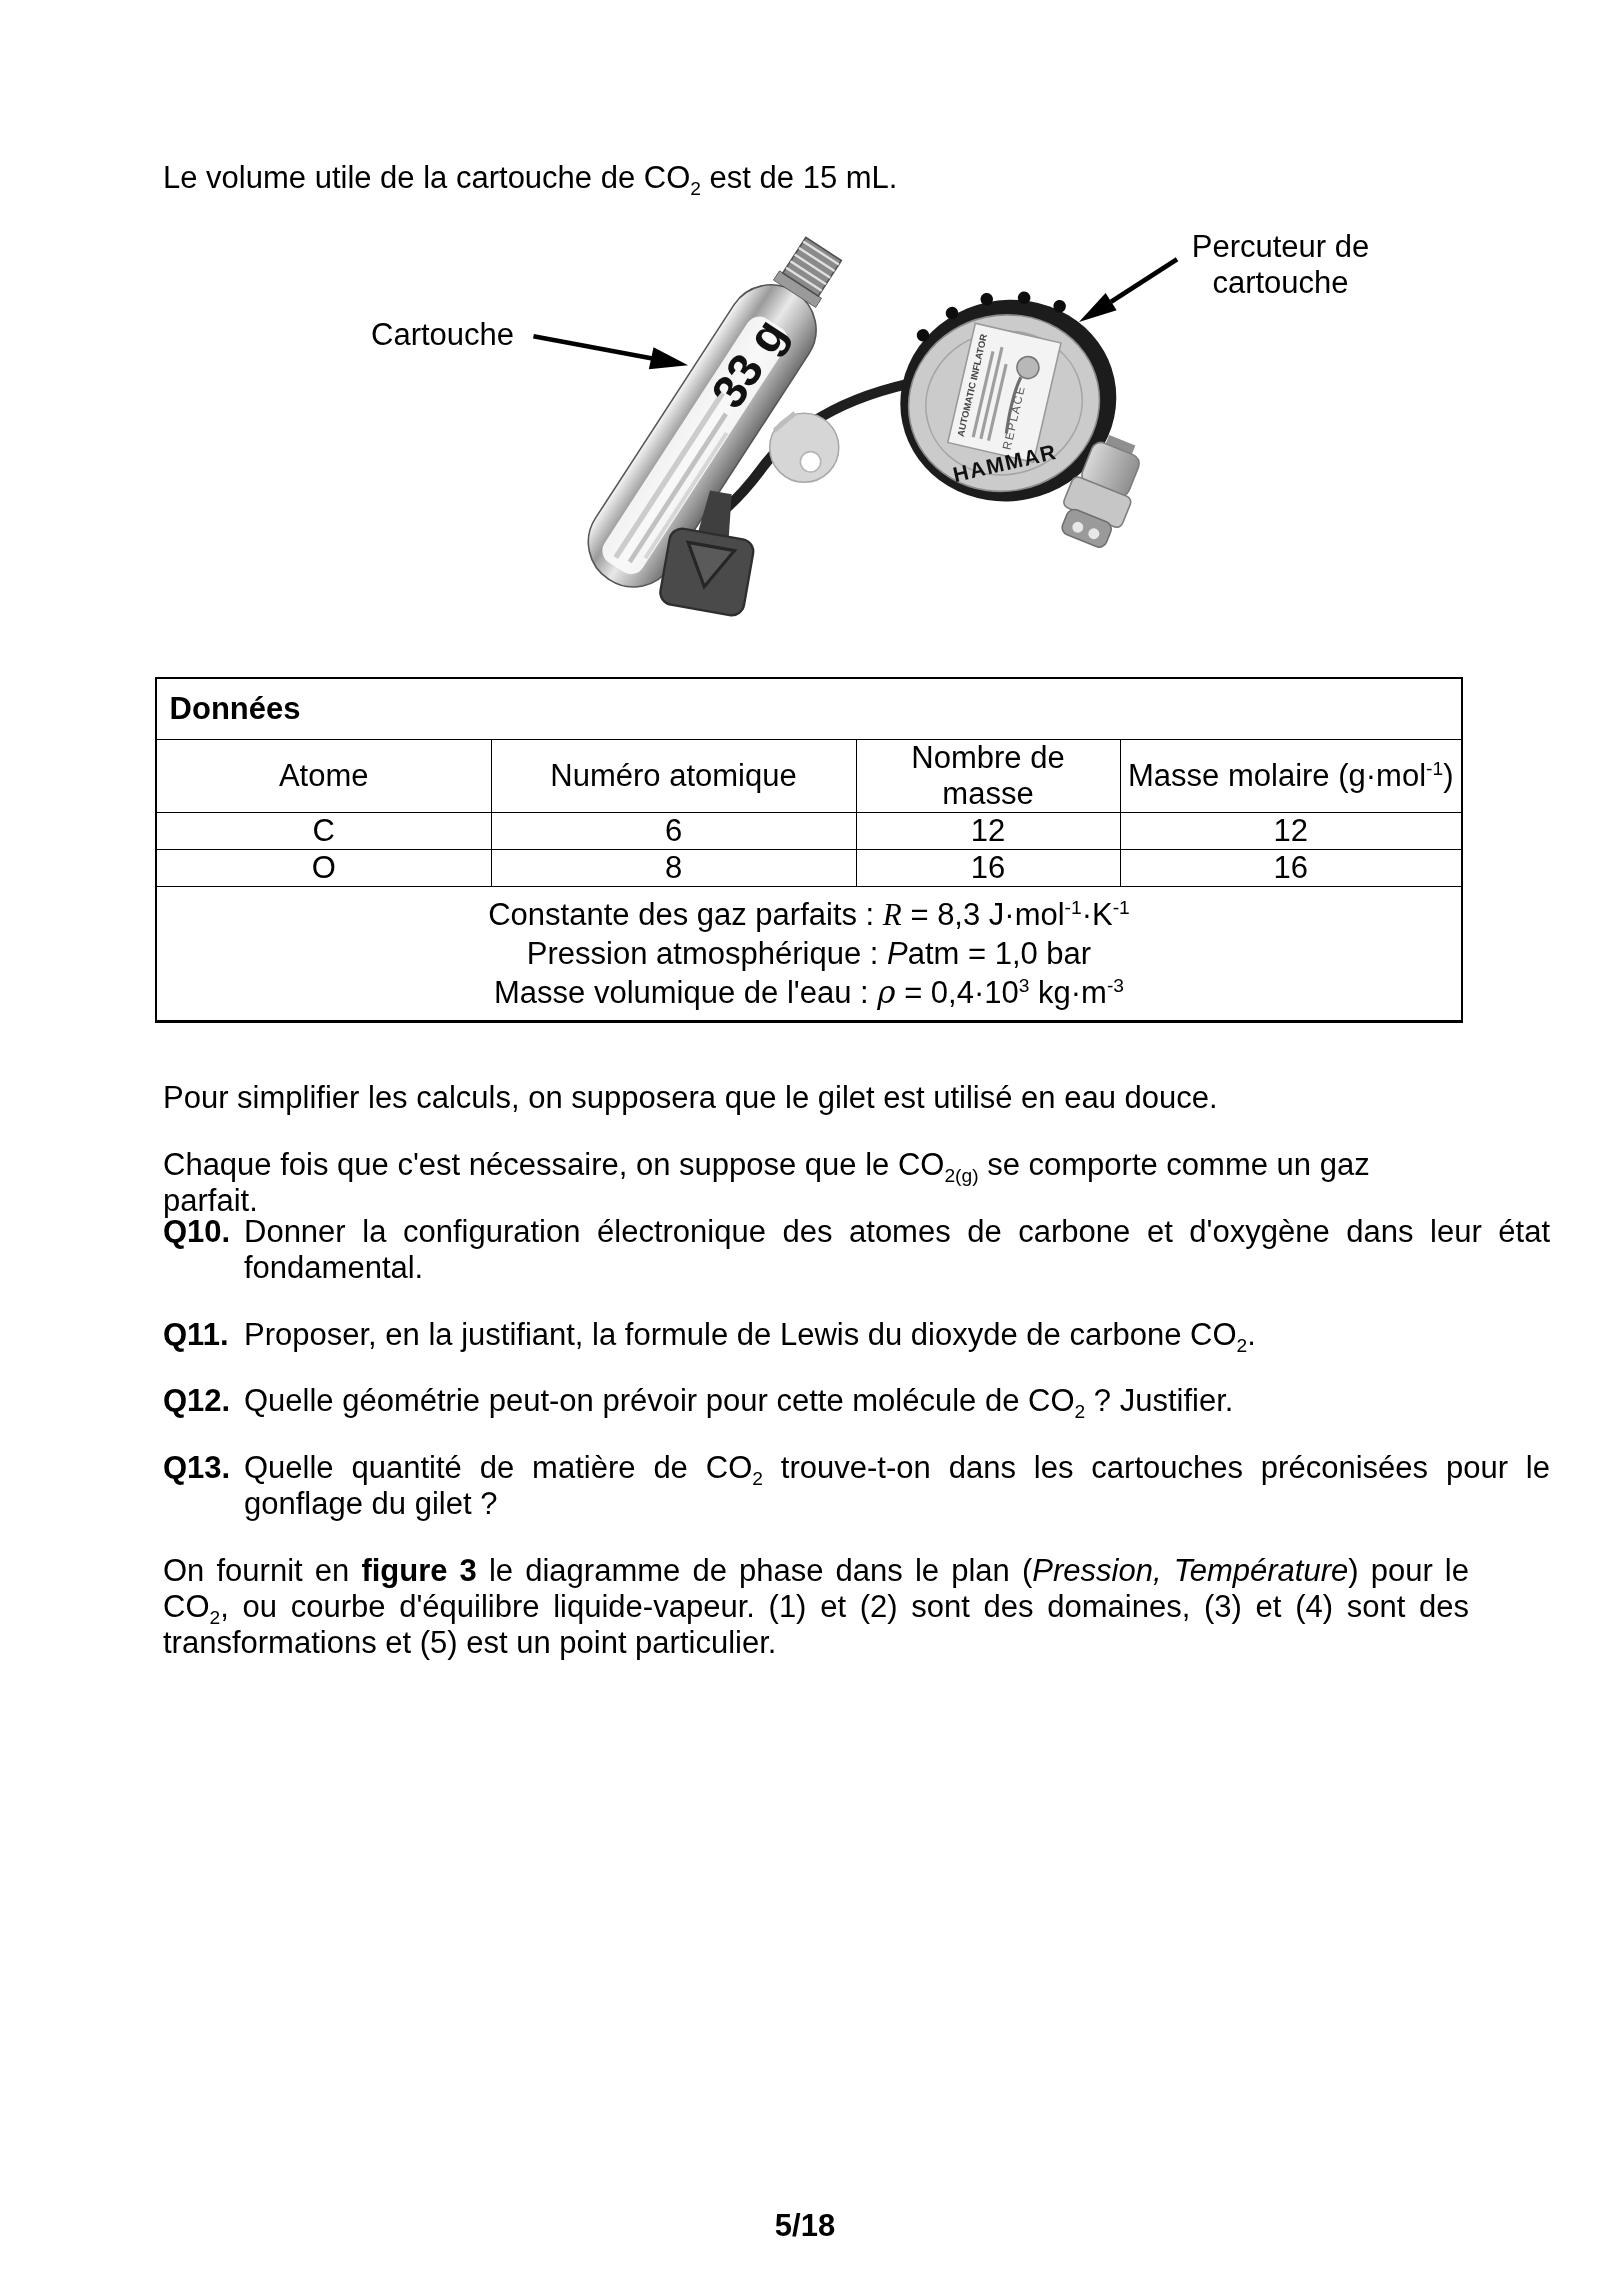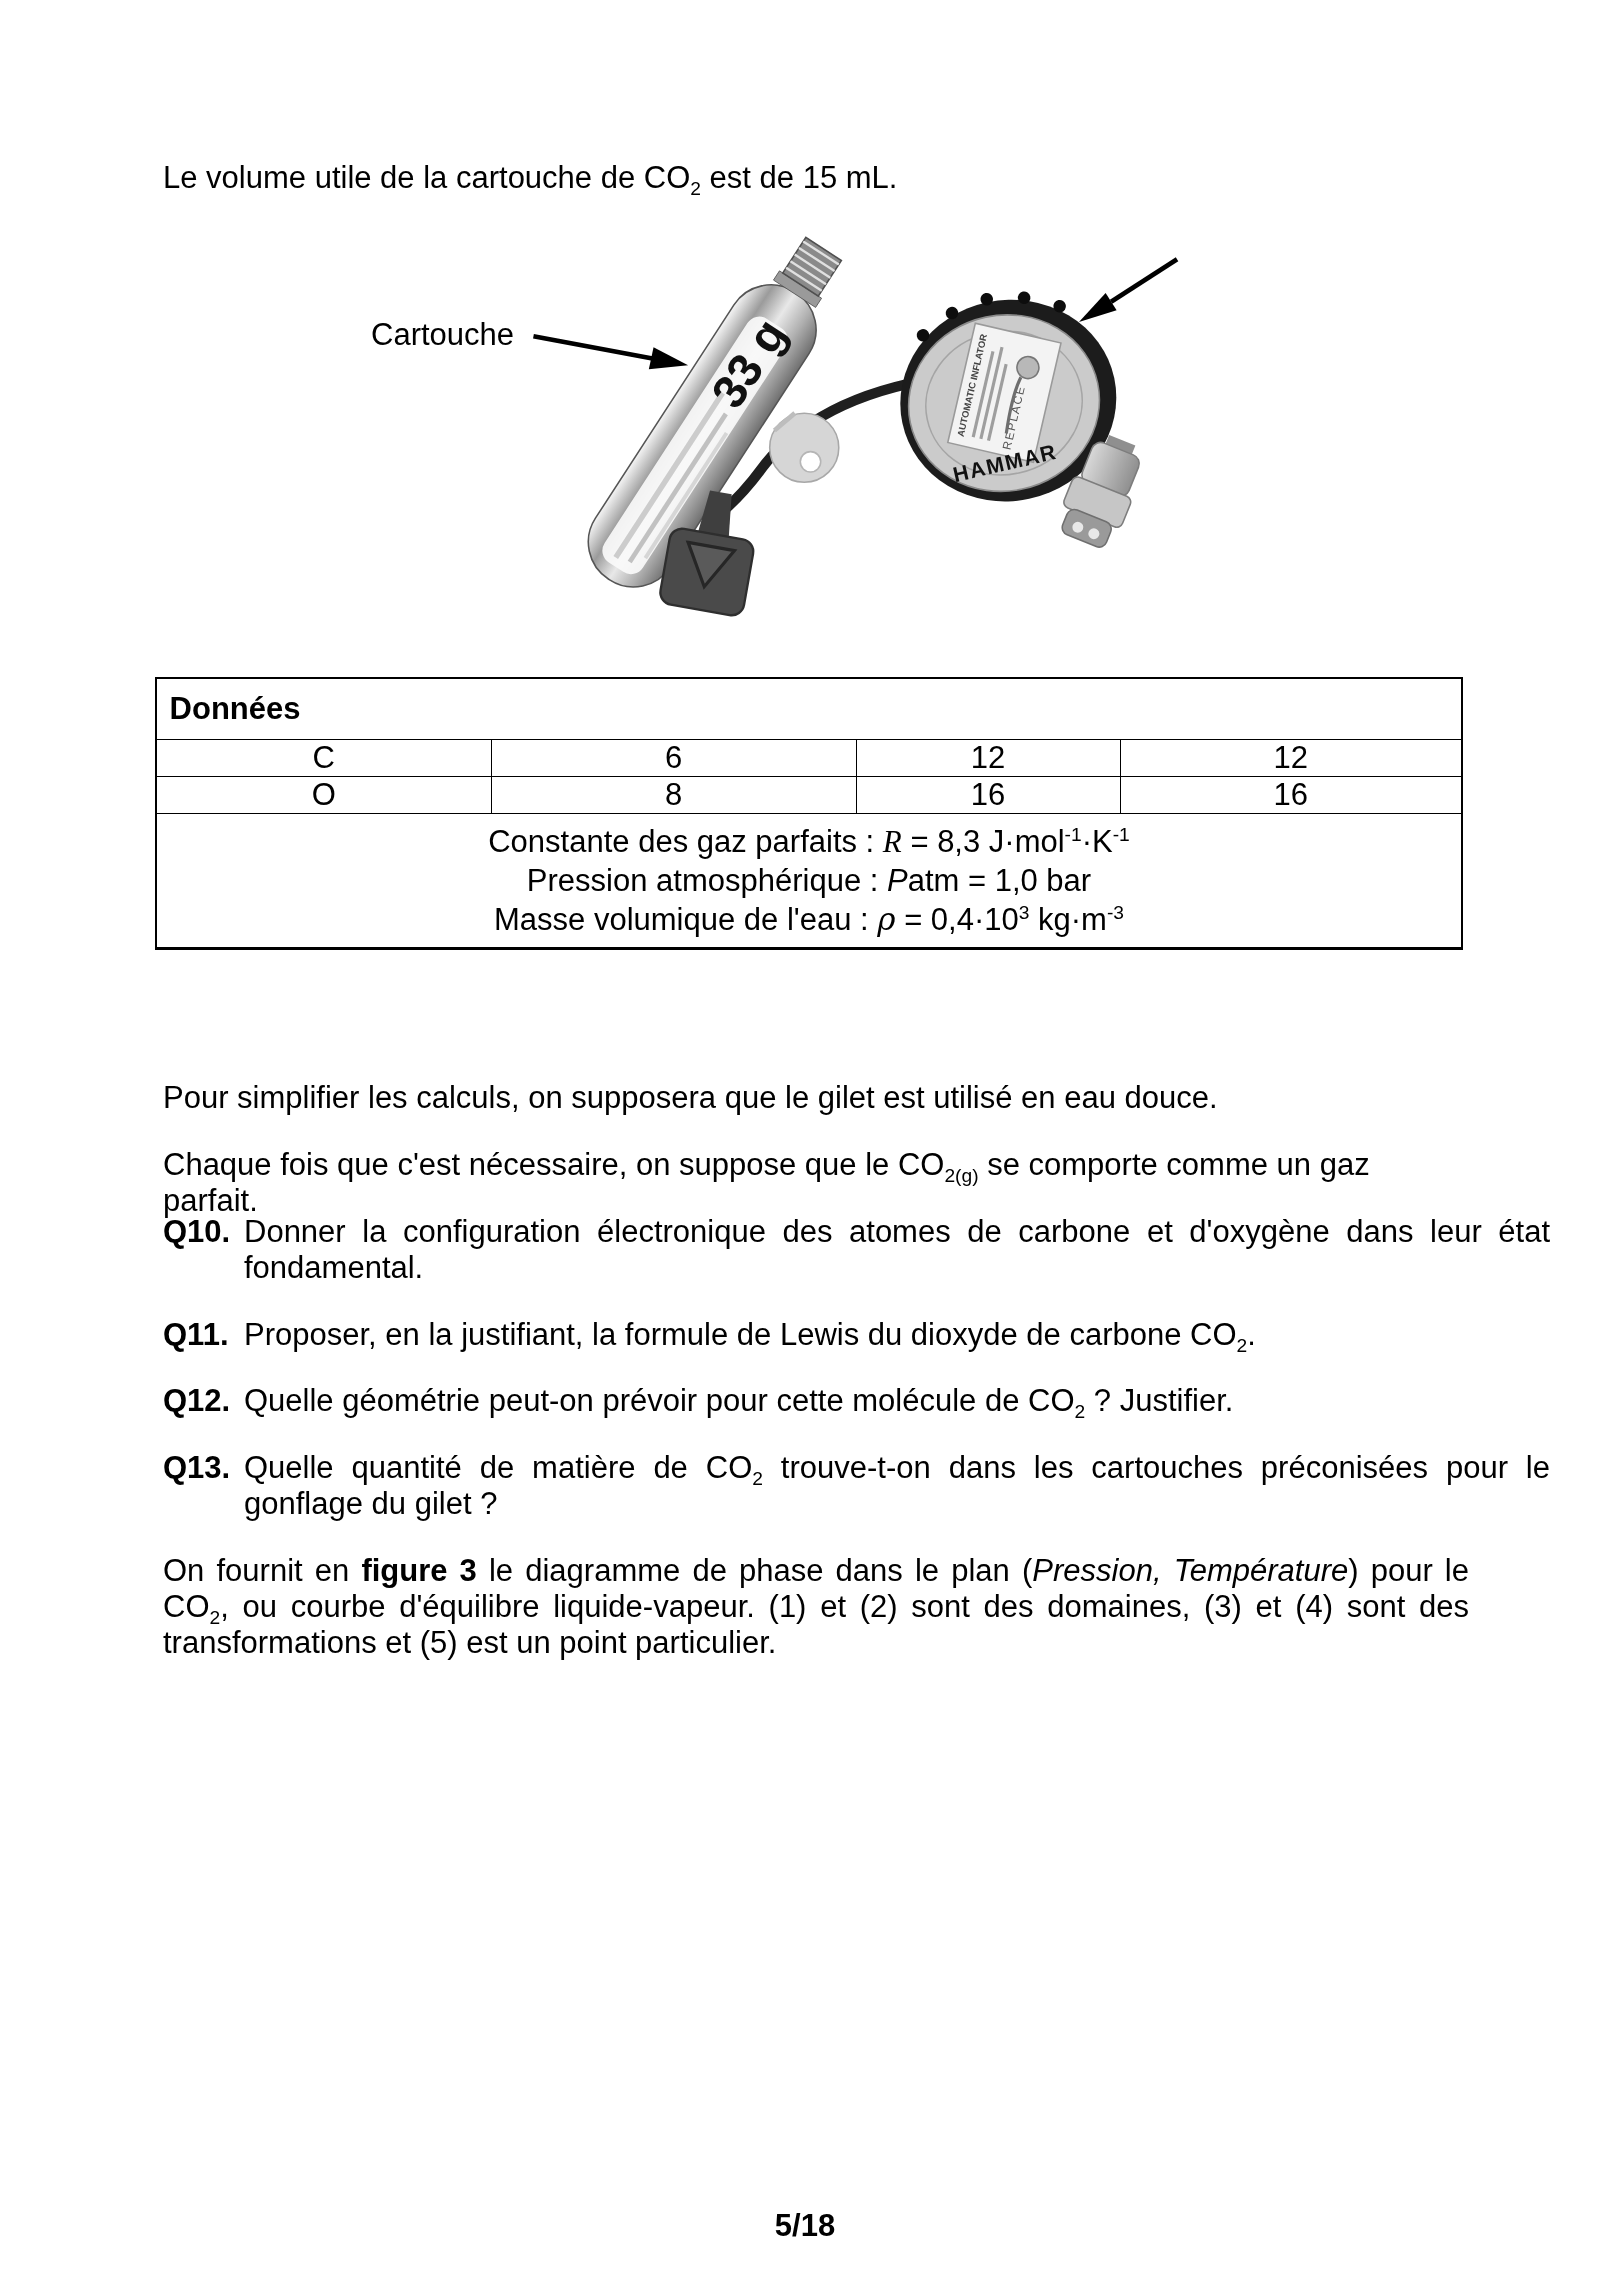--- a/index.html
+++ b/index.html
@@ -139,33 +139,43 @@
       <polygon points="497,185 447,190 453,162" fill="#000"></polygon>
     </g>
 
     <g>
       <line x1="1120" y1="50" x2="1036" y2="104" stroke="#000" stroke-width="6"></line>
       <polygon points="995,130 1029,93 1043,115" fill="#000"></polygon>
     </g>
   </svg>
 
   <div class="fig-label-cartridge">Cartouche</div>
+  <div class="fig-label-striker">
+    <div>Percuteur de</div>
+    <div>cartouche</div>
+  </div>
 </div>
 
 <table class="datatable">
   <colgroup>
     <col style="width:335px">
       <col style="width:365px">
       <col style="width:264px">
       <col style="width:342px">
   </colgroup>
   <tbody>
       <tr>
     <td class="title-cell" colspan="4">Données</td>
   </tr>
+  <tr class="hdr-row">
+    <td>Atome</td>
+    <td>Numéro atomique</td>
+    <td><span>Nombre de</span><br><span>masse</span></td>
+    <td><span>Masse molaire (g·mol</span><sup>-1</sup><span>)</span></td>
+  </tr>
   <tr class="c-row">
     <td>C</td>
     <td>6</td>
     <td>12</td>
     <td>12</td>
   </tr>
   <tr class="o-row">
     <td>O</td>
     <td>8</td>
     <td>16</td>

